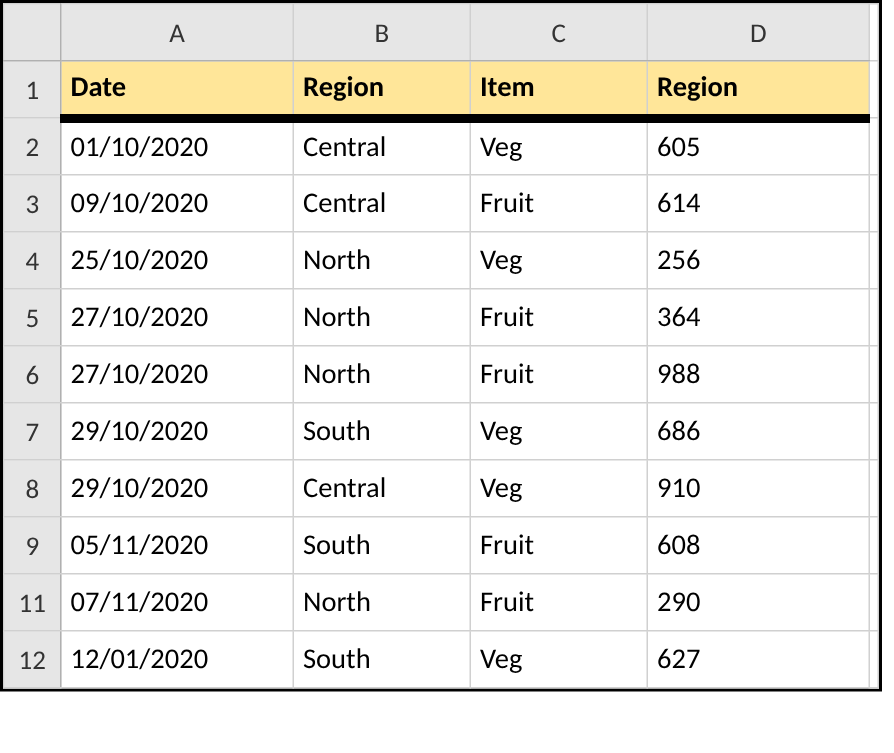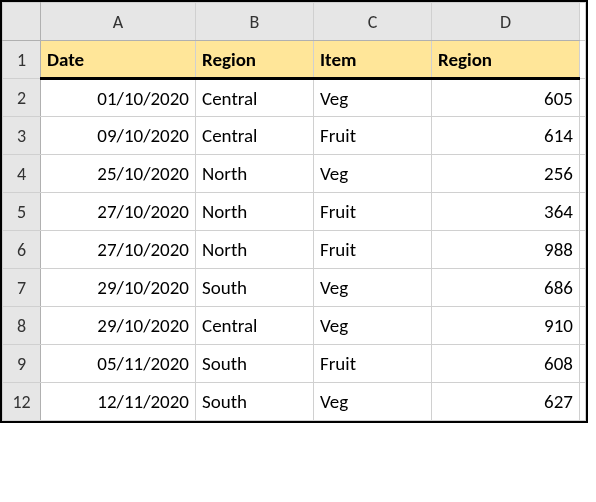--- a/index.html
+++ b/index.html
@@ -48,27 +48,27 @@
     color: #333;
     border-right: 1px solid #b0b0b0;
     border-bottom: 1px solid #d0d0d0;
     width: 38px;
     font-size: 18px;
   }
   .hdr {
     background: #ffe699;
     font-weight: bold;
     text-align: left;
-    border-bottom: 3px solid #000000;
+    border-bottom: 6px solid #000000;
   }
   .cA { width: 155px; }
   .cB { width: 118px; }
   .cC { width: 118px; }
   .cD { width: 148px; }
-  .r { text-align: right; }
+  .r { text-align: left; }
   .l { text-align: left; }
   .edge-r { border-right: 1px solid #d0d0d0; width:6px; background:#fff; padding:0;}
 </style>
 </head>
 <body>
 
 
 
 <div class="sheet">
 <table>
@@ -148,22 +148,30 @@
   </tr>
   <tr>
     <td class="row-head">9</td>
     <td class="cA r">05/11/2020</td>
     <td class="cB l">South</td>
     <td class="cC l">Fruit</td>
     <td class="cD r">608</td>
     <td class="edge-r"></td>
   </tr>
   <tr>
+    <td class="row-head">11</td>
+    <td class="cA r">07/11/2020</td>
+    <td class="cB l">North</td>
+    <td class="cC l">Fruit</td>
+    <td class="cD r">290</td>
+    <td class="edge-r"></td>
+  </tr>
+  <tr>
     <td class="row-head">12</td>
-    <td class="cA r">12/11/2020</td>
+    <td class="cA r">12/01/2020</td>
     <td class="cB l">South</td>
     <td class="cC l">Veg</td>
     <td class="cD r">627</td>
     <td class="edge-r"></td>
   </tr>
 </tbody>
     </table>
 </div>
 
 

